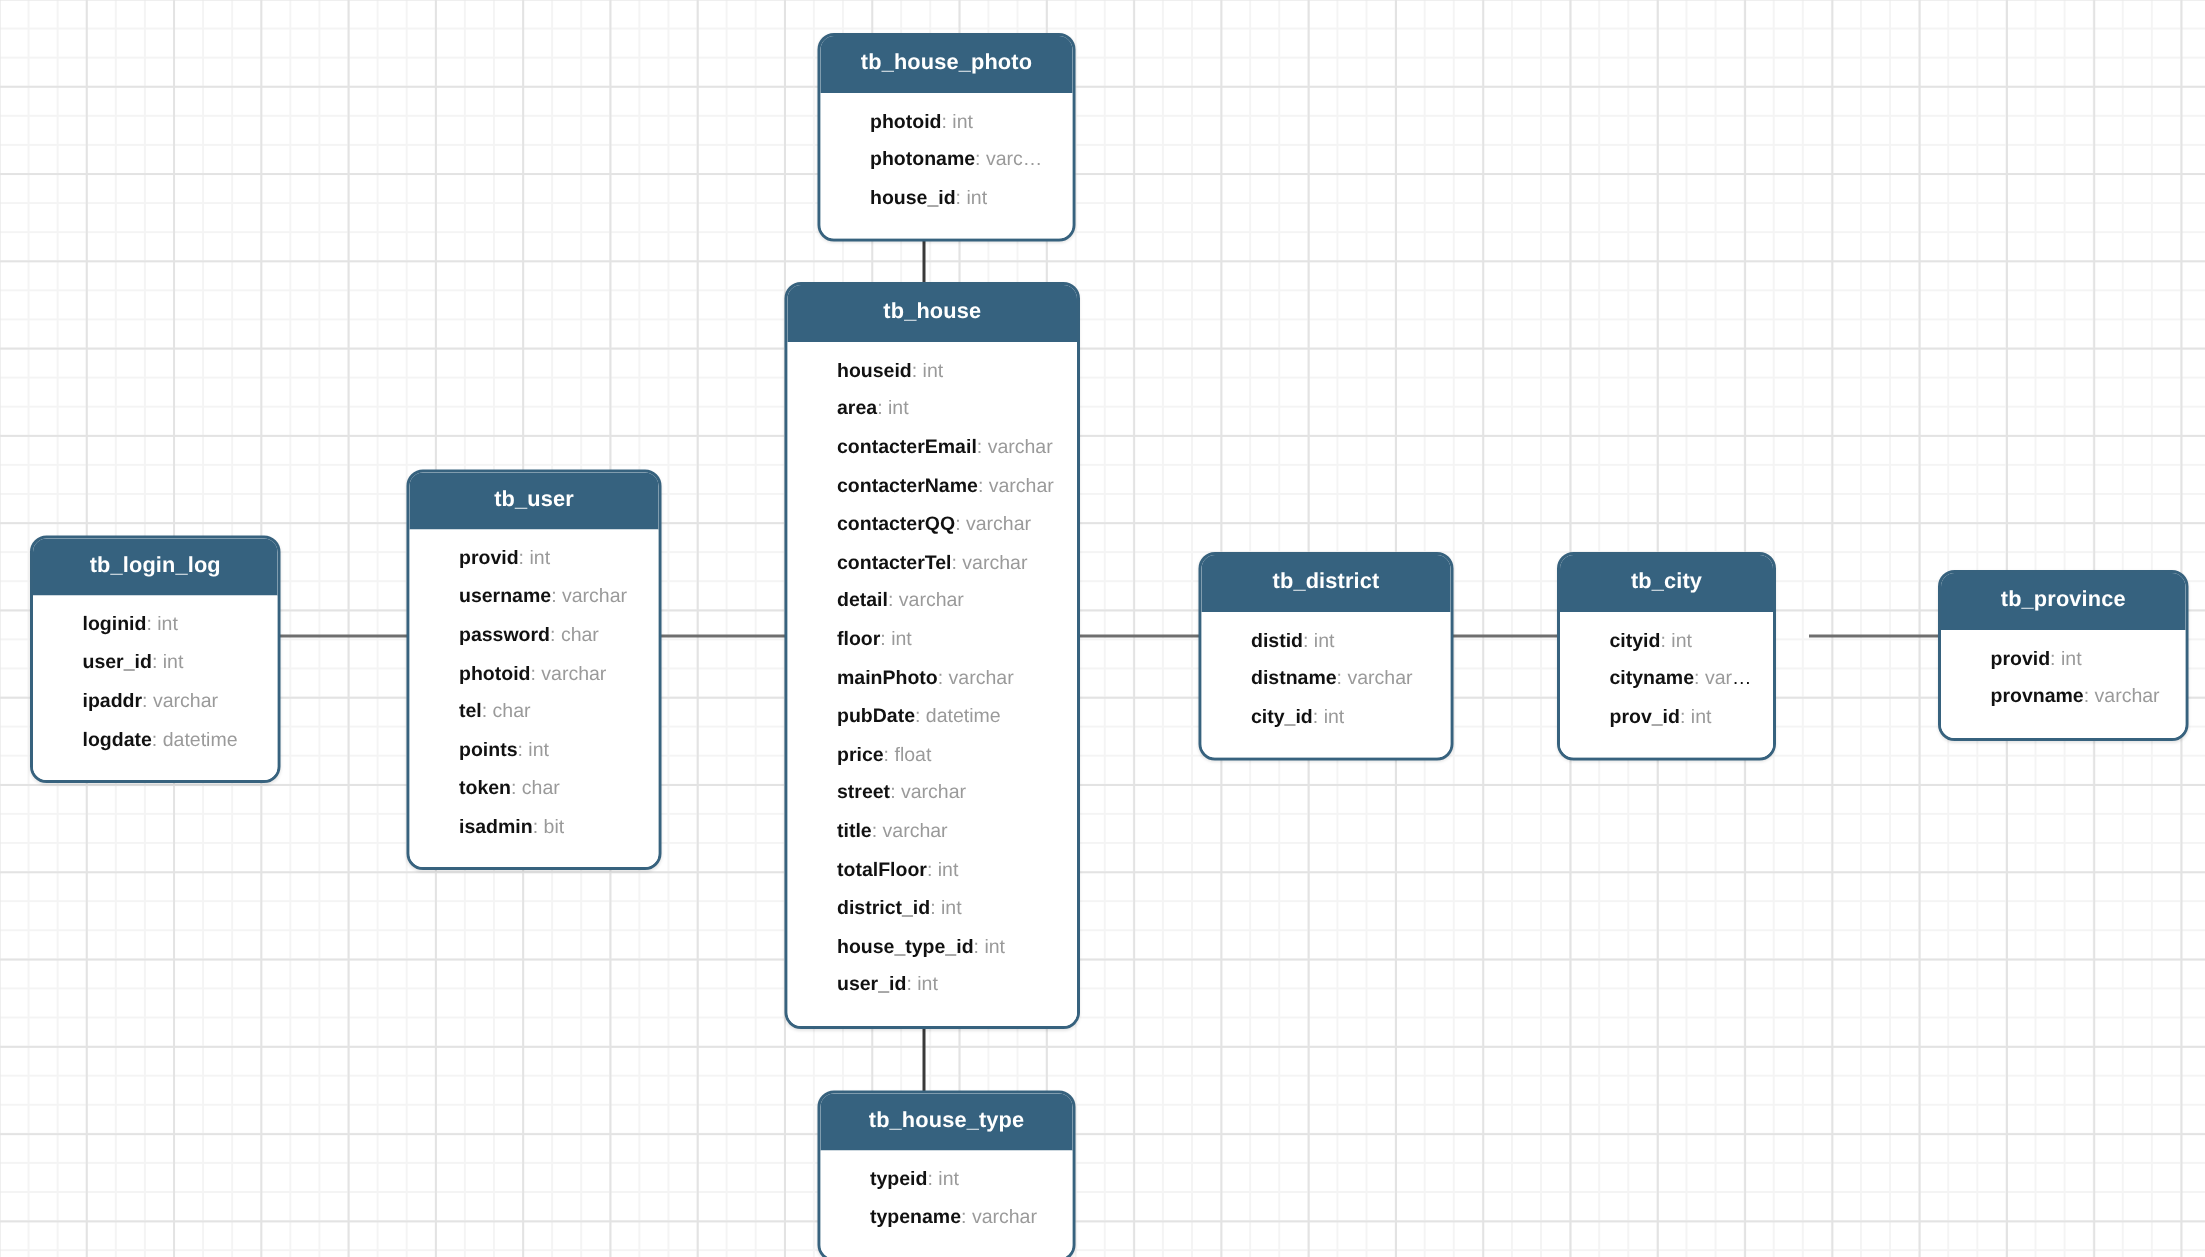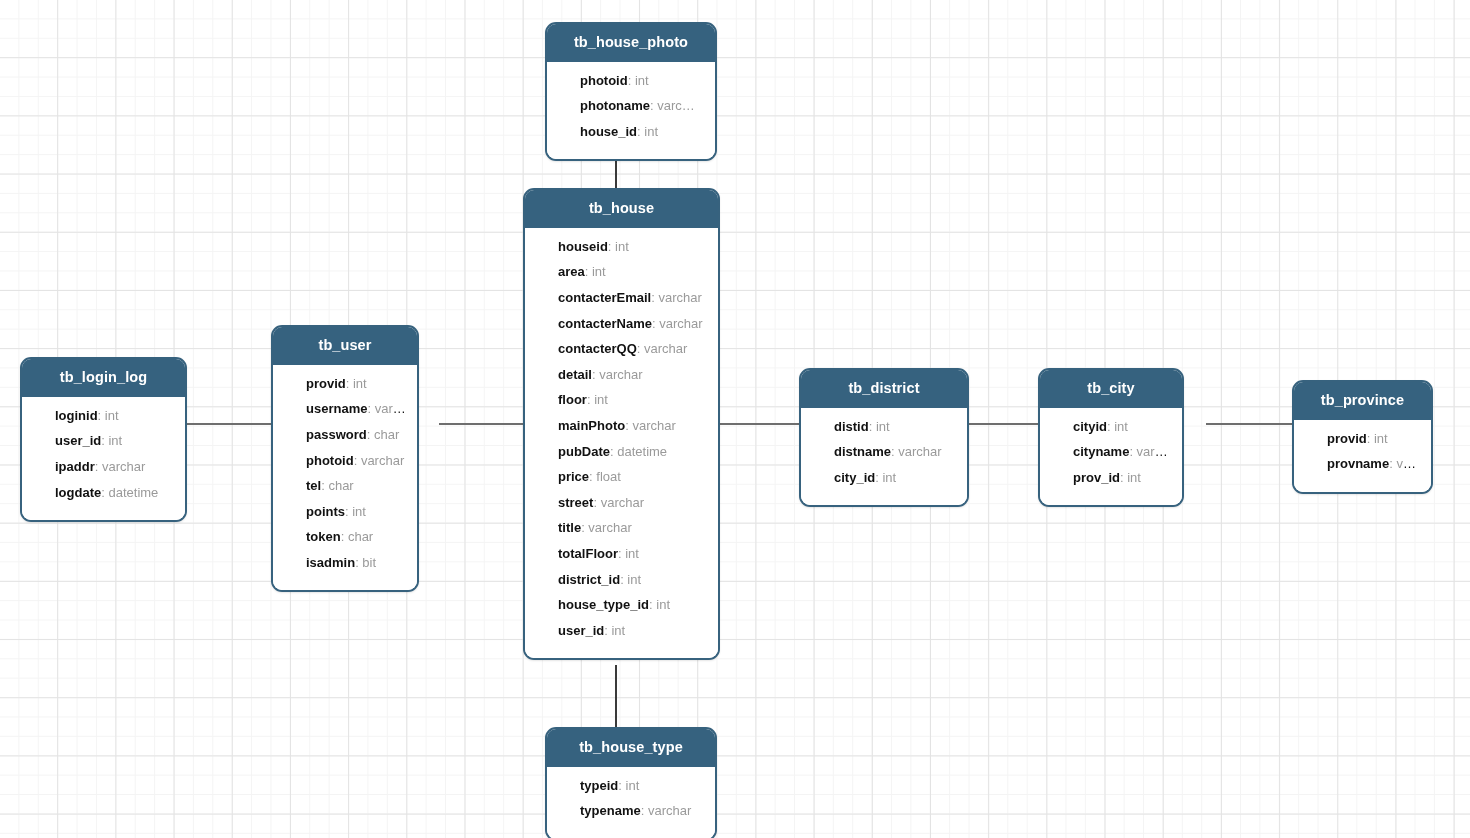--- a/index.html
+++ b/index.html
@@ -106,34 +106,35 @@
         </div>
       </div>
       <div class="entity" style="left: 523px; top: 188px; width: 197px;">
         <div class="entity-header">tb_house</div>
         <div class="entity-body">
           <div class="field"><span class="fname">houseid</span><span class="ftype">: </span><span class="ftype">int</span></div>
           <div class="field"><span class="fname">area</span><span class="ftype">: </span><span class="ftype">int</span></div>
           <div class="field"><span class="fname">contacterEmail</span><span class="ftype">: </span><span class="ftype">varchar</span></div>
           <div class="field"><span class="fname">contacterName</span><span class="ftype">: </span><span class="ftype">varchar</span></div>
           <div class="field"><span class="fname">contacterQQ</span><span class="ftype">: </span><span class="ftype">varchar</span></div>
+          <div class="field"><span class="fname">contacterTel</span><span class="ftype">: </span><span class="ftype">varchar</span></div>
           <div class="field"><span class="fname">detail</span><span class="ftype">: </span><span class="ftype">varchar</span></div>
           <div class="field"><span class="fname">floor</span><span class="ftype">: </span><span class="ftype">int</span></div>
           <div class="field"><span class="fname">mainPhoto</span><span class="ftype">: </span><span class="ftype">varchar</span></div>
           <div class="field"><span class="fname">pubDate</span><span class="ftype">: </span><span class="ftype">datetime</span></div>
           <div class="field"><span class="fname">price</span><span class="ftype">: </span><span class="ftype">float</span></div>
           <div class="field"><span class="fname">street</span><span class="ftype">: </span><span class="ftype">varchar</span></div>
           <div class="field"><span class="fname">title</span><span class="ftype">: </span><span class="ftype">varchar</span></div>
           <div class="field"><span class="fname">totalFloor</span><span class="ftype">: </span><span class="ftype">int</span></div>
           <div class="field"><span class="fname">district_id</span><span class="ftype">: </span><span class="ftype">int</span></div>
           <div class="field"><span class="fname">house_type_id</span><span class="ftype">: </span><span class="ftype">int</span></div>
           <div class="field"><span class="fname">user_id</span><span class="ftype">: </span><span class="ftype">int</span></div>
         </div>
       </div>
-      <div class="entity" style="left: 271px; top: 325px; width: 148px;">
+      <div class="entity" style="left: 271px; top: 313px; width: 170px;">
         <div class="entity-header">tb_user</div>
         <div class="entity-body">
           <div class="field"><span class="fname">provid</span><span class="ftype">: </span><span class="ftype">int</span></div>
           <div class="field"><span class="fname">username</span><span class="ftype">: </span><span class="ftype">varchar</span></div>
           <div class="field"><span class="fname">password</span><span class="ftype">: </span><span class="ftype">char</span></div>
           <div class="field"><span class="fname">photoid</span><span class="ftype">: </span><span class="ftype">varchar</span></div>
           <div class="field"><span class="fname">tel</span><span class="ftype">: </span><span class="ftype">char</span></div>
           <div class="field"><span class="fname">points</span><span class="ftype">: </span><span class="ftype">int</span></div>
           <div class="field"><span class="fname">token</span><span class="ftype">: </span><span class="ftype">char</span></div>
           <div class="field"><span class="fname">isadmin</span><span class="ftype">: </span><span class="ftype">bit</span></div>
@@ -157,21 +158,21 @@
         </div>
       </div>
       <div class="entity" style="left: 1038px; top: 368px; width: 146px;">
         <div class="entity-header">tb_city</div>
         <div class="entity-body">
           <div class="field"><span class="fname">cityid</span><span class="ftype">: </span><span class="ftype">int</span></div>
           <div class="field"><span class="fname">cityname</span><span class="ftype">: </span><span class="ftype">varchar</span></div>
           <div class="field"><span class="fname">prov_id</span><span class="ftype">: </span><span class="ftype">int</span></div>
         </div>
       </div>
-      <div class="entity" style="left: 1292px; top: 380px; width: 141px;">
+      <div class="entity" style="left: 1292px; top: 380px; width: 167px;">
         <div class="entity-header">tb_province</div>
         <div class="entity-body">
           <div class="field"><span class="fname">provid</span><span class="ftype">: </span><span class="ftype">int</span></div>
           <div class="field"><span class="fname">provname</span><span class="ftype">: </span><span class="ftype">varchar</span></div>
         </div>
       </div>
       <div class="entity" style="left: 545px; top: 727px; width: 172px;">
         <div class="entity-header">tb_house_type</div>
         <div class="entity-body">
           <div class="field"><span class="fname">typeid</span><span class="ftype">: </span><span class="ftype">int</span></div>

